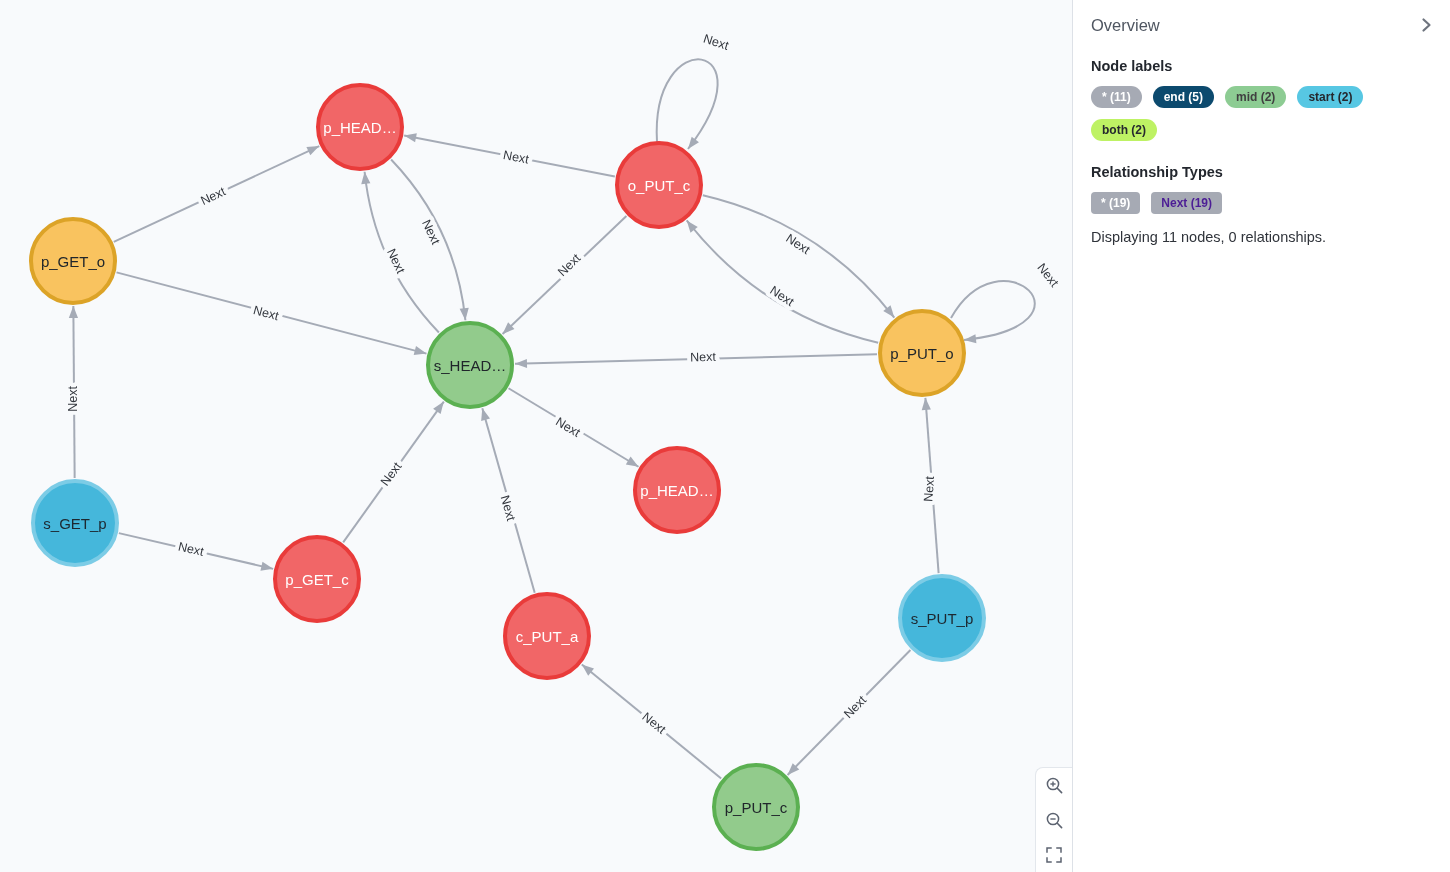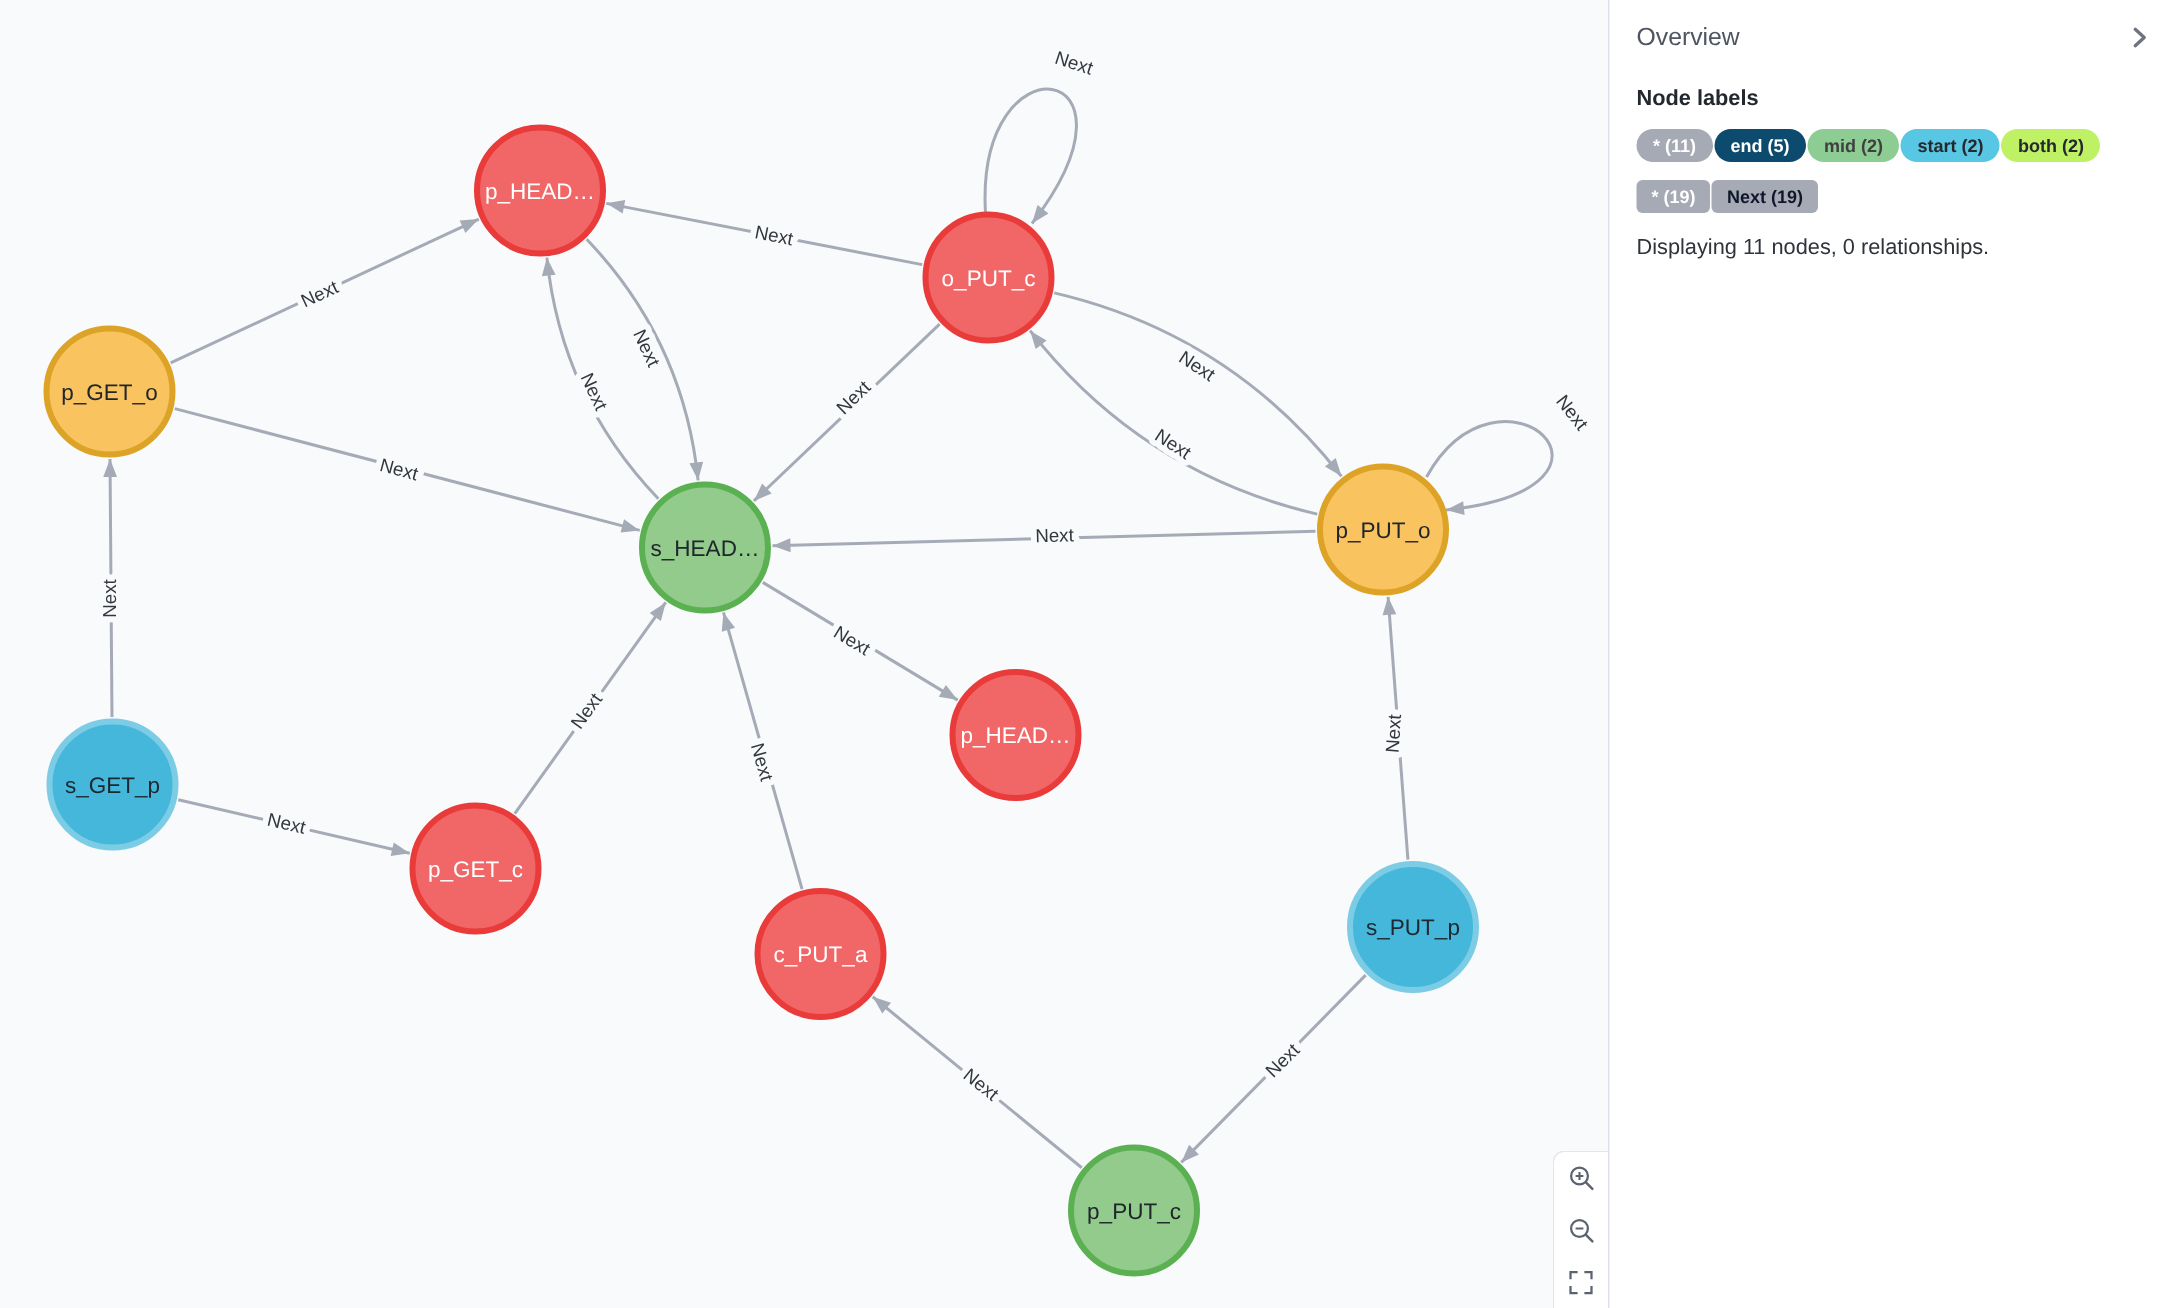--- a/index.html
+++ b/index.html
@@ -34,21 +34,21 @@
   
   .sidebar{
     flex:1;background:#FFFFFF;border-left:1px solid #DDE1E7;
     box-sizing:border-box;padding:15px 16px 0 18px;
     box-shadow:-1px 0 3px rgba(0,0,0,0.04);
   }
   .sidebar-header{display:flex;align-items:center;justify-content:space-between;}
   .sidebar-title{margin:0;font-size:16.5px;font-weight:400;color:#4F5661;}
   .chevron-btn{background:none;border:none;padding:2px;cursor:pointer;color:#6E747E;display:flex;}
   .group-heading{margin:23px 0 0;font-size:14.5px;font-weight:700;color:#23272E;}
-  .badge-row{display:flex;flex-wrap:wrap;gap:1px;margin-top:12px;align-items:flex-end;}
+  .badge-row{display:flex;flex-wrap:wrap;gap:11px;margin-top:12px;align-items:flex-end;}
   .pill,.chip{
     display:inline-block;font-size:12px;font-weight:700;line-height:14px;
     padding:4px 11px;white-space:nowrap;
   }
   .pill{border-radius:13px;}
   .chip{border-radius:4px;padding:4px 10px;}
   .status{margin:15px 0 0;font-size:14.5px;color:#2F333A;}
 </style>
 </head>
 <body>
@@ -251,21 +251,22 @@
 
     <h3 class="group-heading">Node labels</h3>
     <div class="badge-row" id="node-badges">
         <span class="pill" style="background: rgb(166, 170, 180); color: rgb(255, 255, 255);">* (11)</span>
         <span class="pill" style="background: #0c4a6e; color: rgb(255, 255, 255);">end (5)</span>
         <span class="pill" style="background: rgb(141, 204, 147); color: #404040;">mid (2)</span>
         <span class="pill" style="background: rgb(87, 199, 227); color: rgb(37, 40, 46);">start (2)</span>
         <span class="pill" style="background: #bef264; color: rgb(37, 40, 46);">both (2)</span>
       </div>
 
+    <h3 class="group-heading">Relationship Types</h3>
     <div class="badge-row" id="rel-badges">
         <span class="chip" style="background: rgb(166, 170, 180); color: rgb(255, 255, 255);">* (19)</span>
-        <span class="chip" style="background: rgb(166, 170, 180); color: #0f172a;">Next (19)</span>
+        <span class="chip" style="background: rgb(166, 170, 180); color: #4c1d95;">Next (19)</span>
       </div>
 
     <p class="status">Displaying 11 nodes, 0 relationships.</p>
   </aside>
 
 </div>
 
 </body></html>

